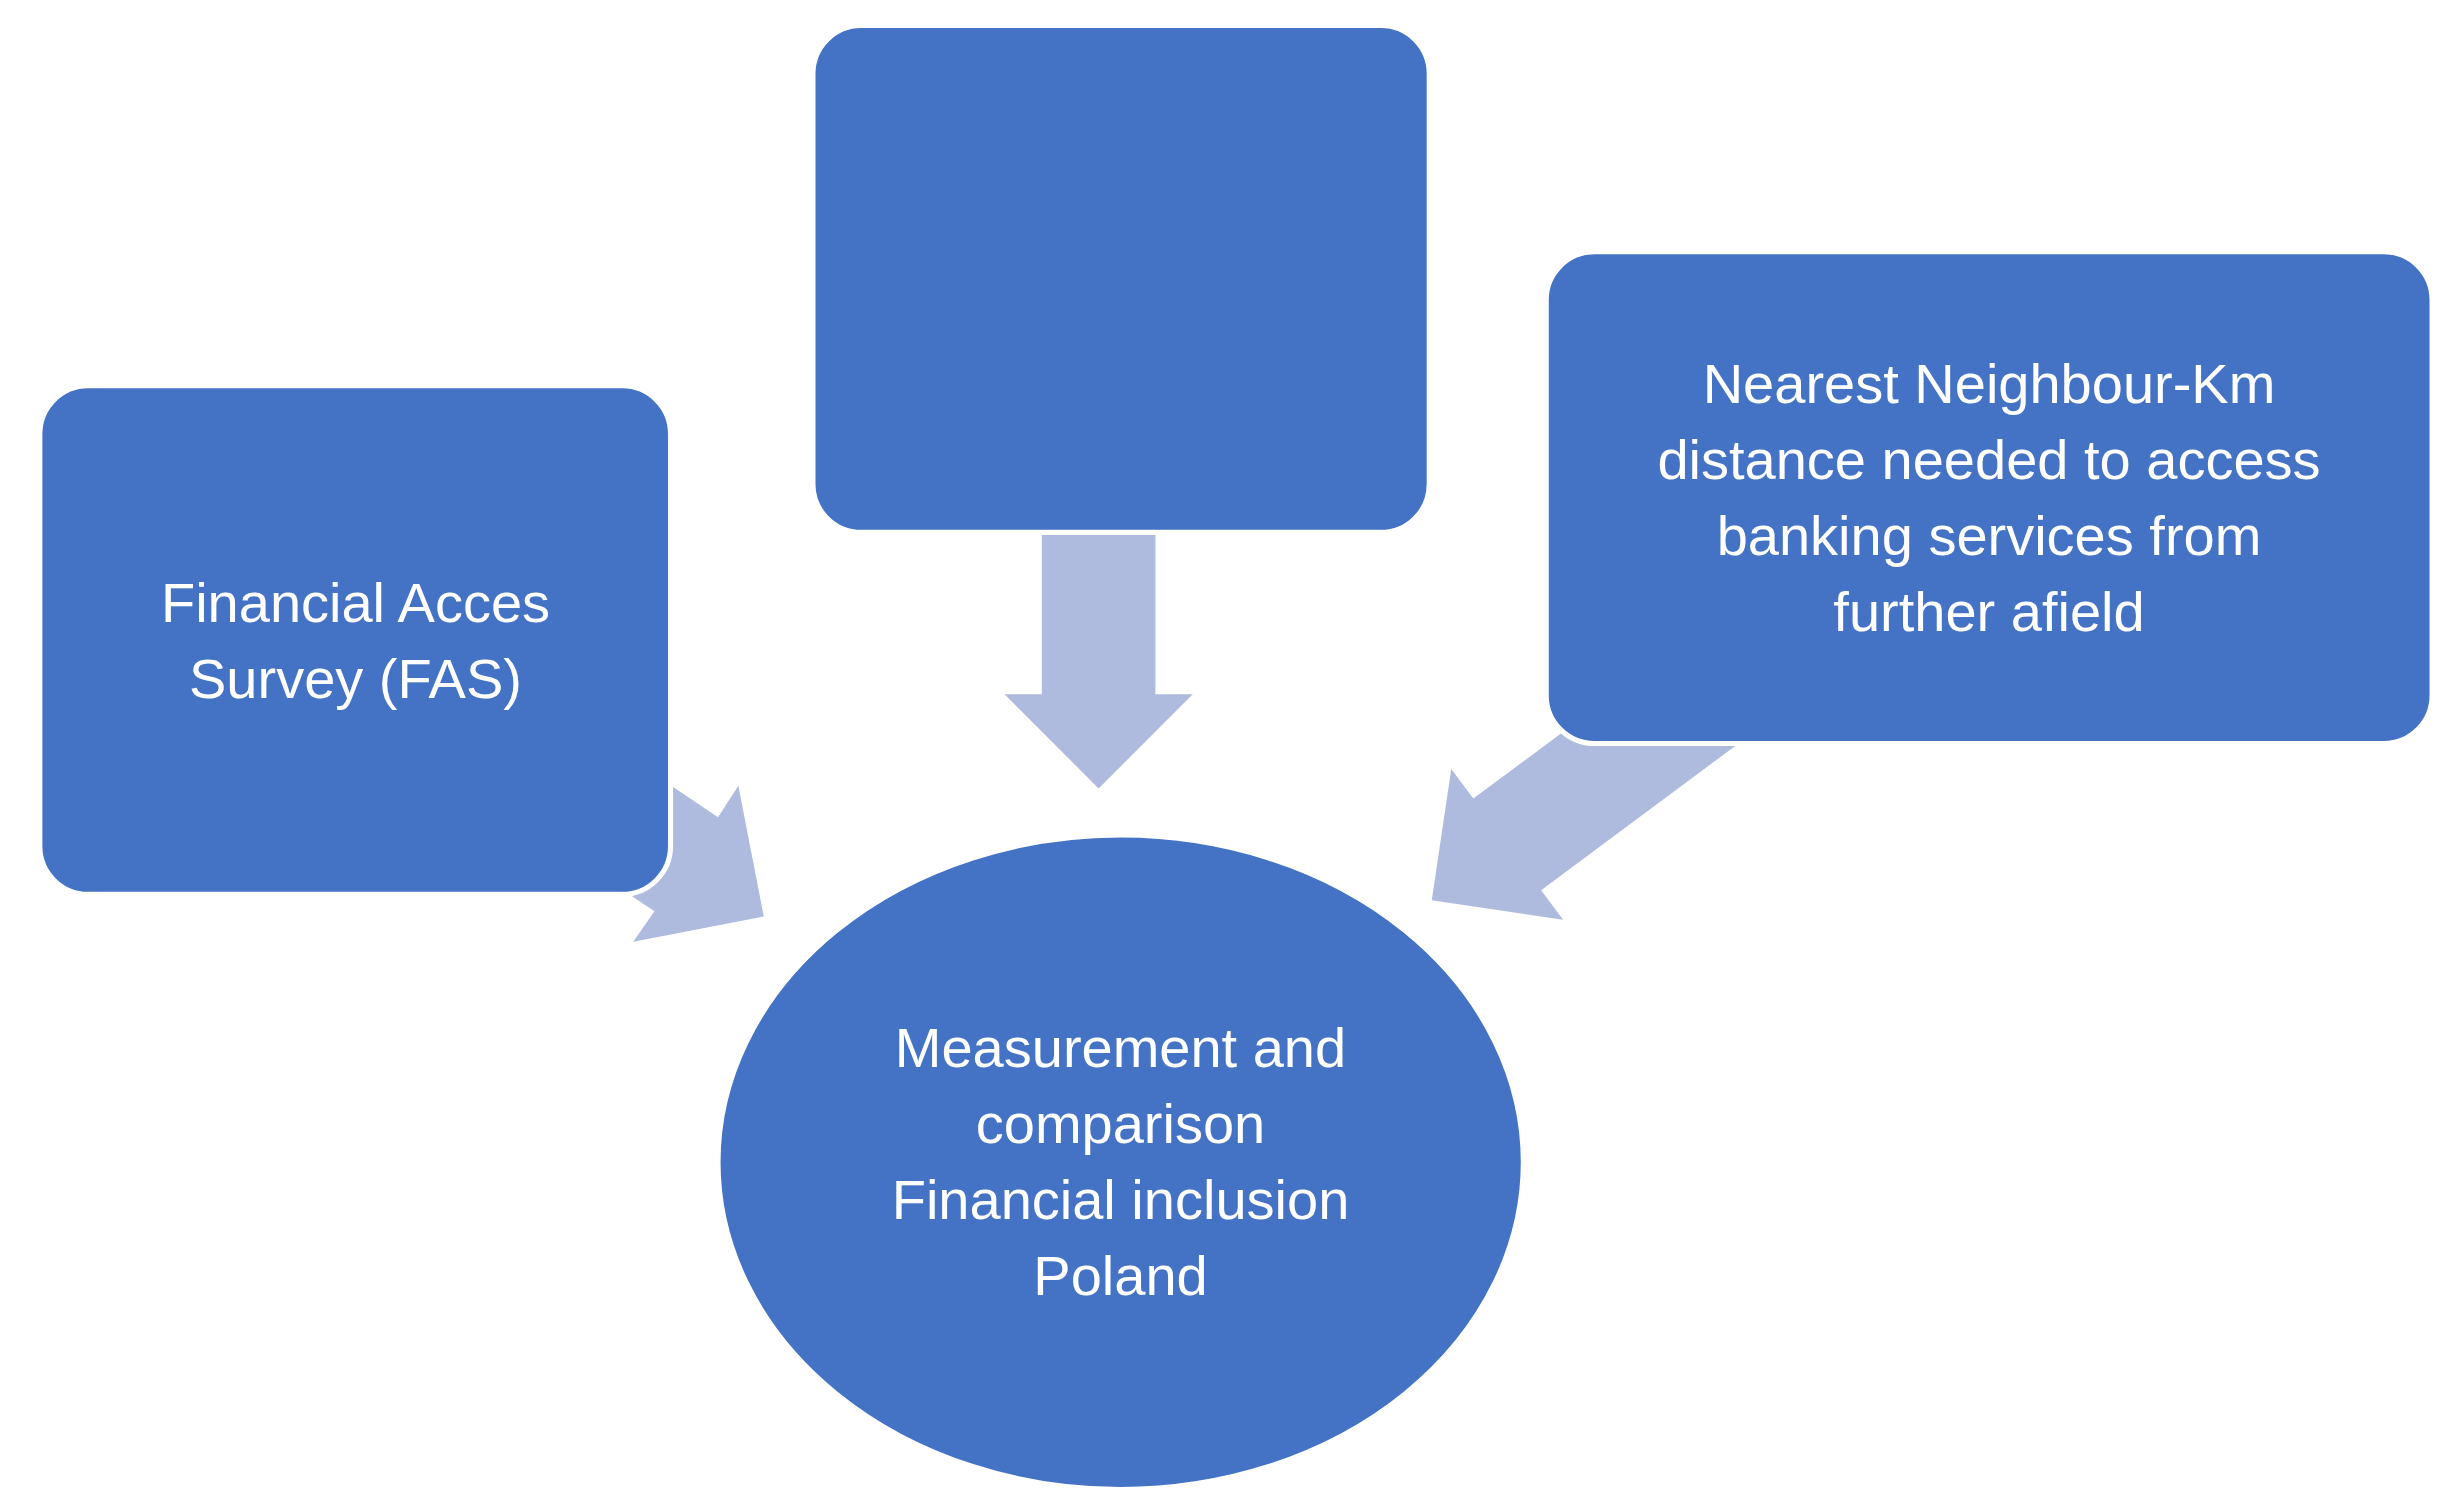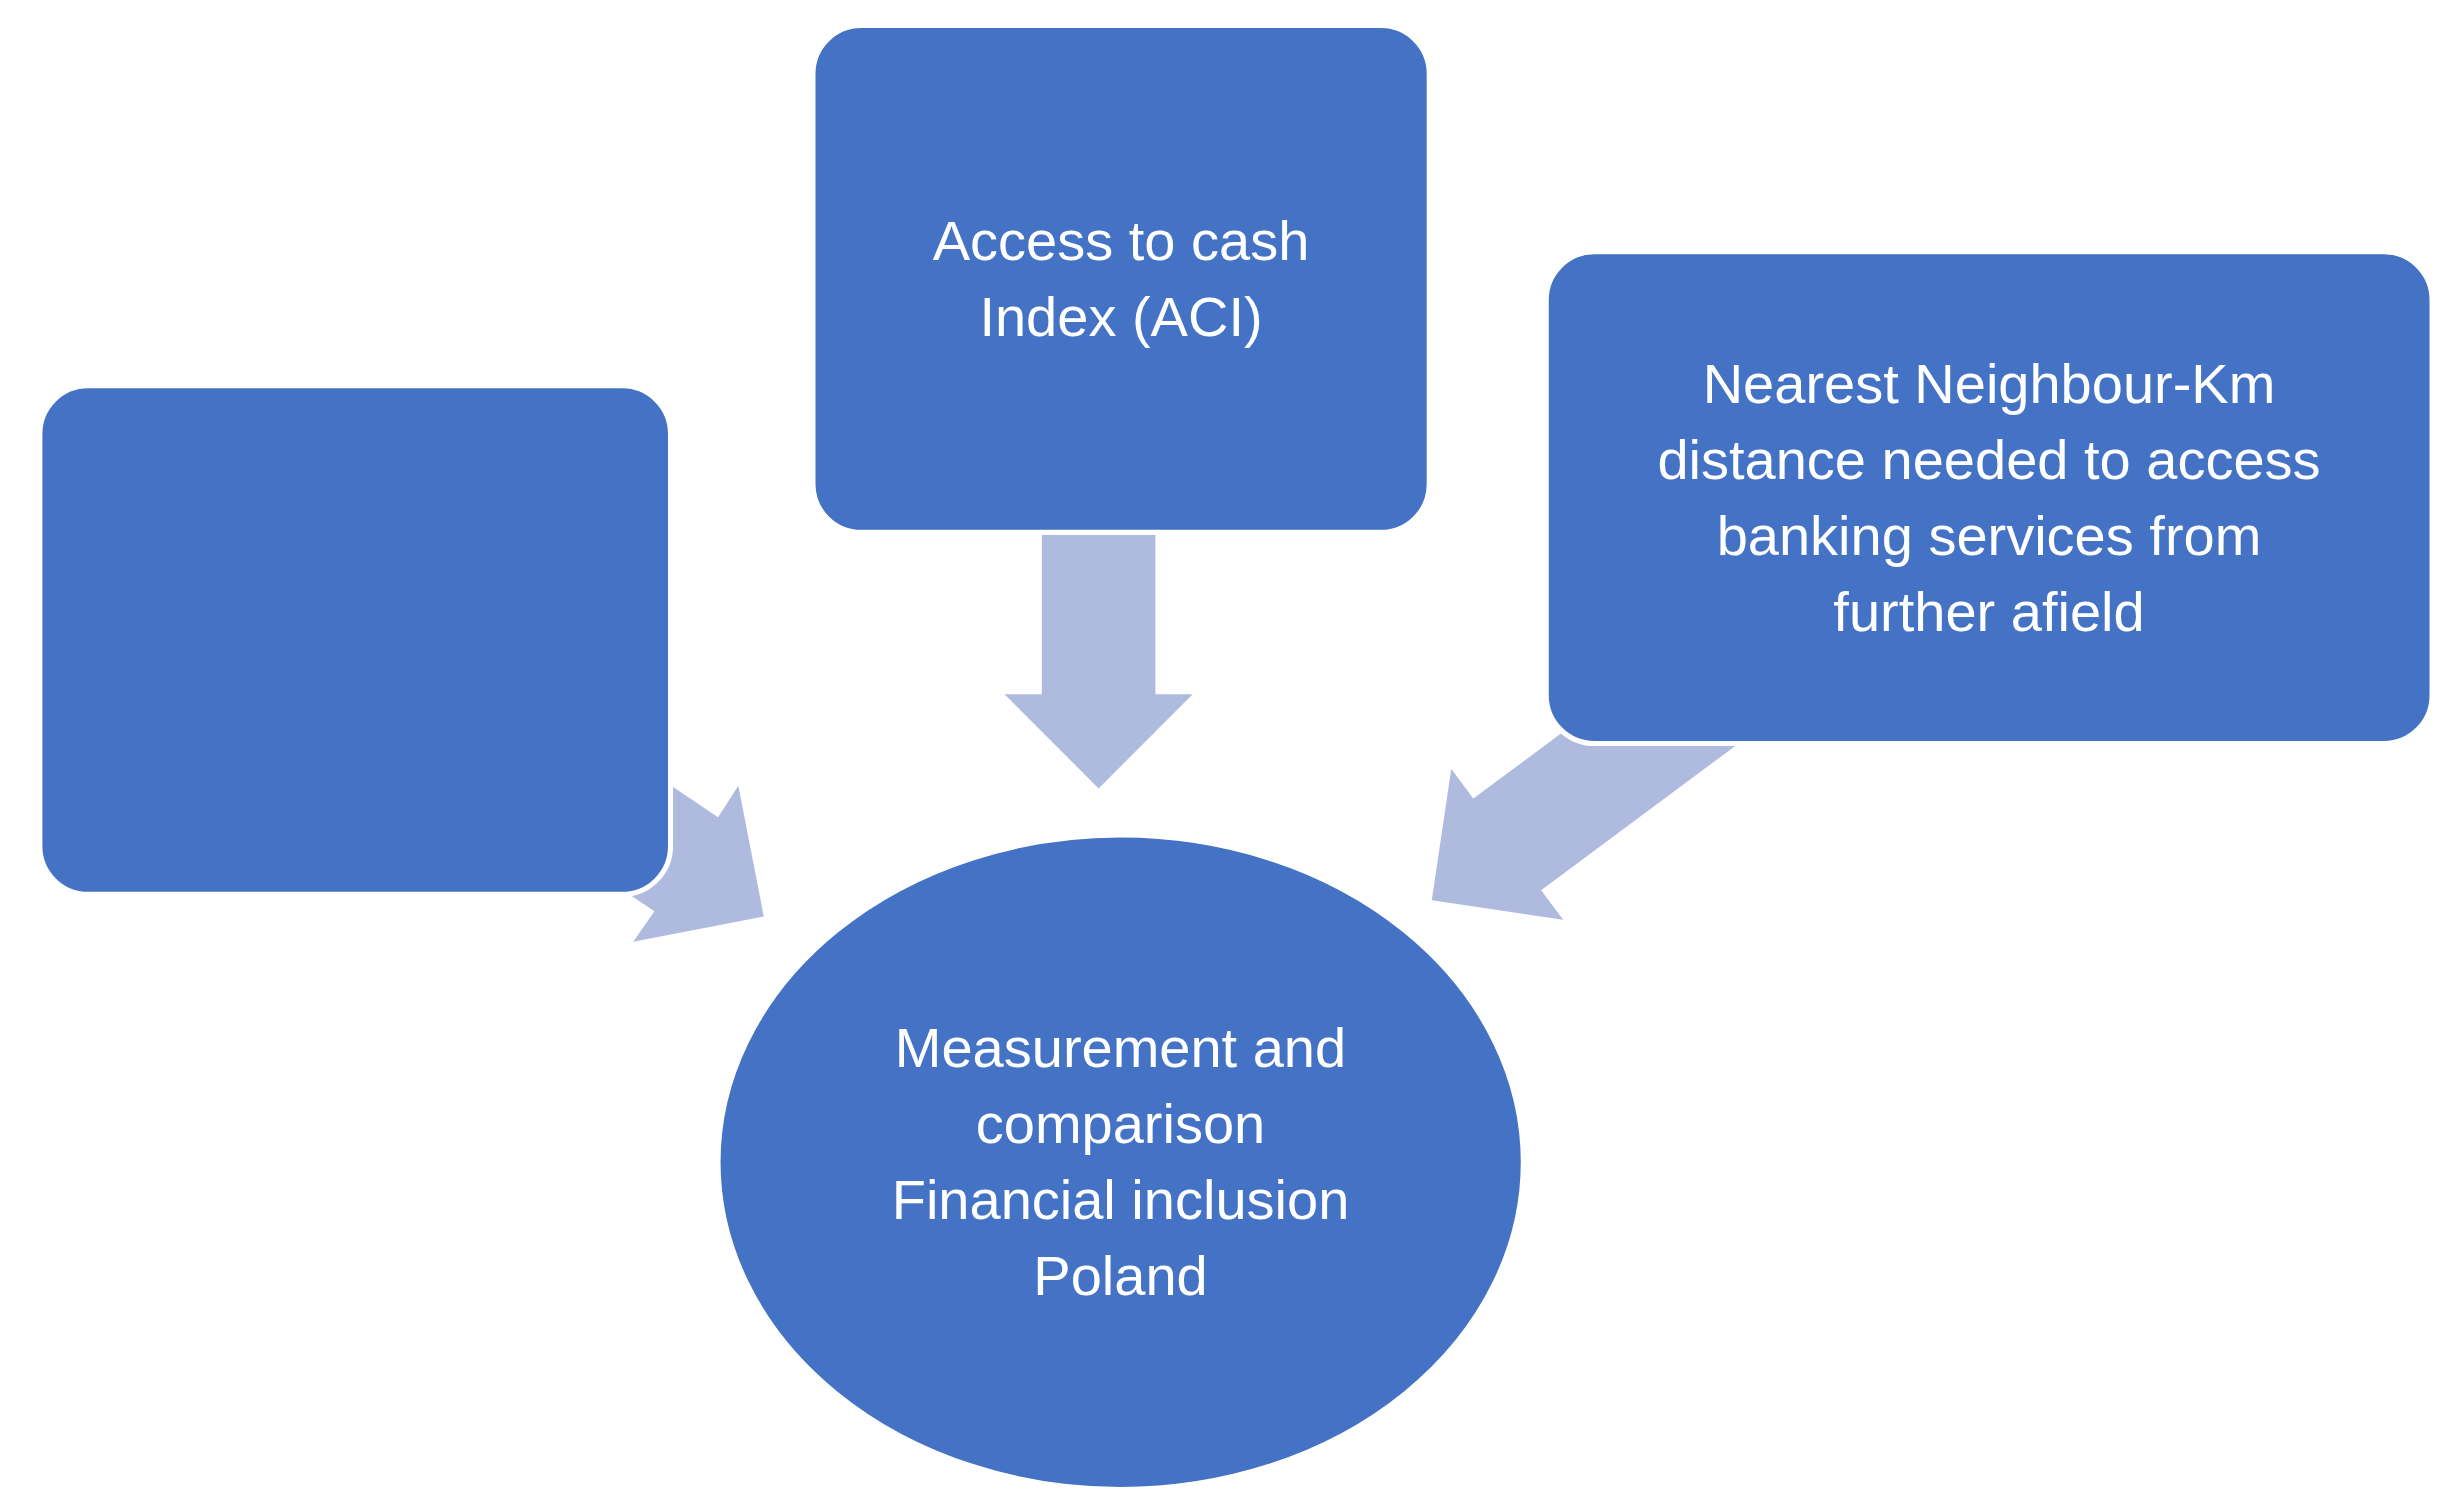--- a/index.html
+++ b/index.html
@@ -54,22 +54,22 @@
     <polygon points="582,947 772,1075 747,1111 901,1081 871,927 847,964 657,836" fill="#AEBBDE"></polygon>
     <polygon points="1363,600 1363,819 1407,819 1296,930 1185,819 1229,819 1229,600" fill="#AEBBDE"></polygon>
     <polygon points="2010,740 1738,942 1712,907 1689,1062 1844,1085 1818,1050 2090,848" fill="#AEBBDE"></polygon>
 
     <rect class="node-shape" x="47" y="455" width="744" height="600" rx="57" ry="57" fill="#4472C4"></rect>
     <rect class="node-shape" x="959" y="30" width="727" height="598" rx="57" ry="57" fill="#4472C4"></rect>
     <rect class="node-shape" x="1824" y="297" width="1045" height="580" rx="57" ry="57" fill="#4472C4"></rect>
     <ellipse class="node-shape" cx="1322" cy="1371" rx="475" ry="386" fill="#4472C4"></ellipse>
   </svg>
 
-  <div class="label label-aci">Access to cash
-Index (ACI)</div>
+  <div class="label label-fas">Financial Acces
+Survey (FAS)</div>
   <div class="label label-center">Measurement and
 comparison
 Financial inclusion
 Poland</div>
   <div class="label label-nn">Nearest Neighbour-Km
 distance needed to access
 banking services from
 further afield</div>
 
 </div>

